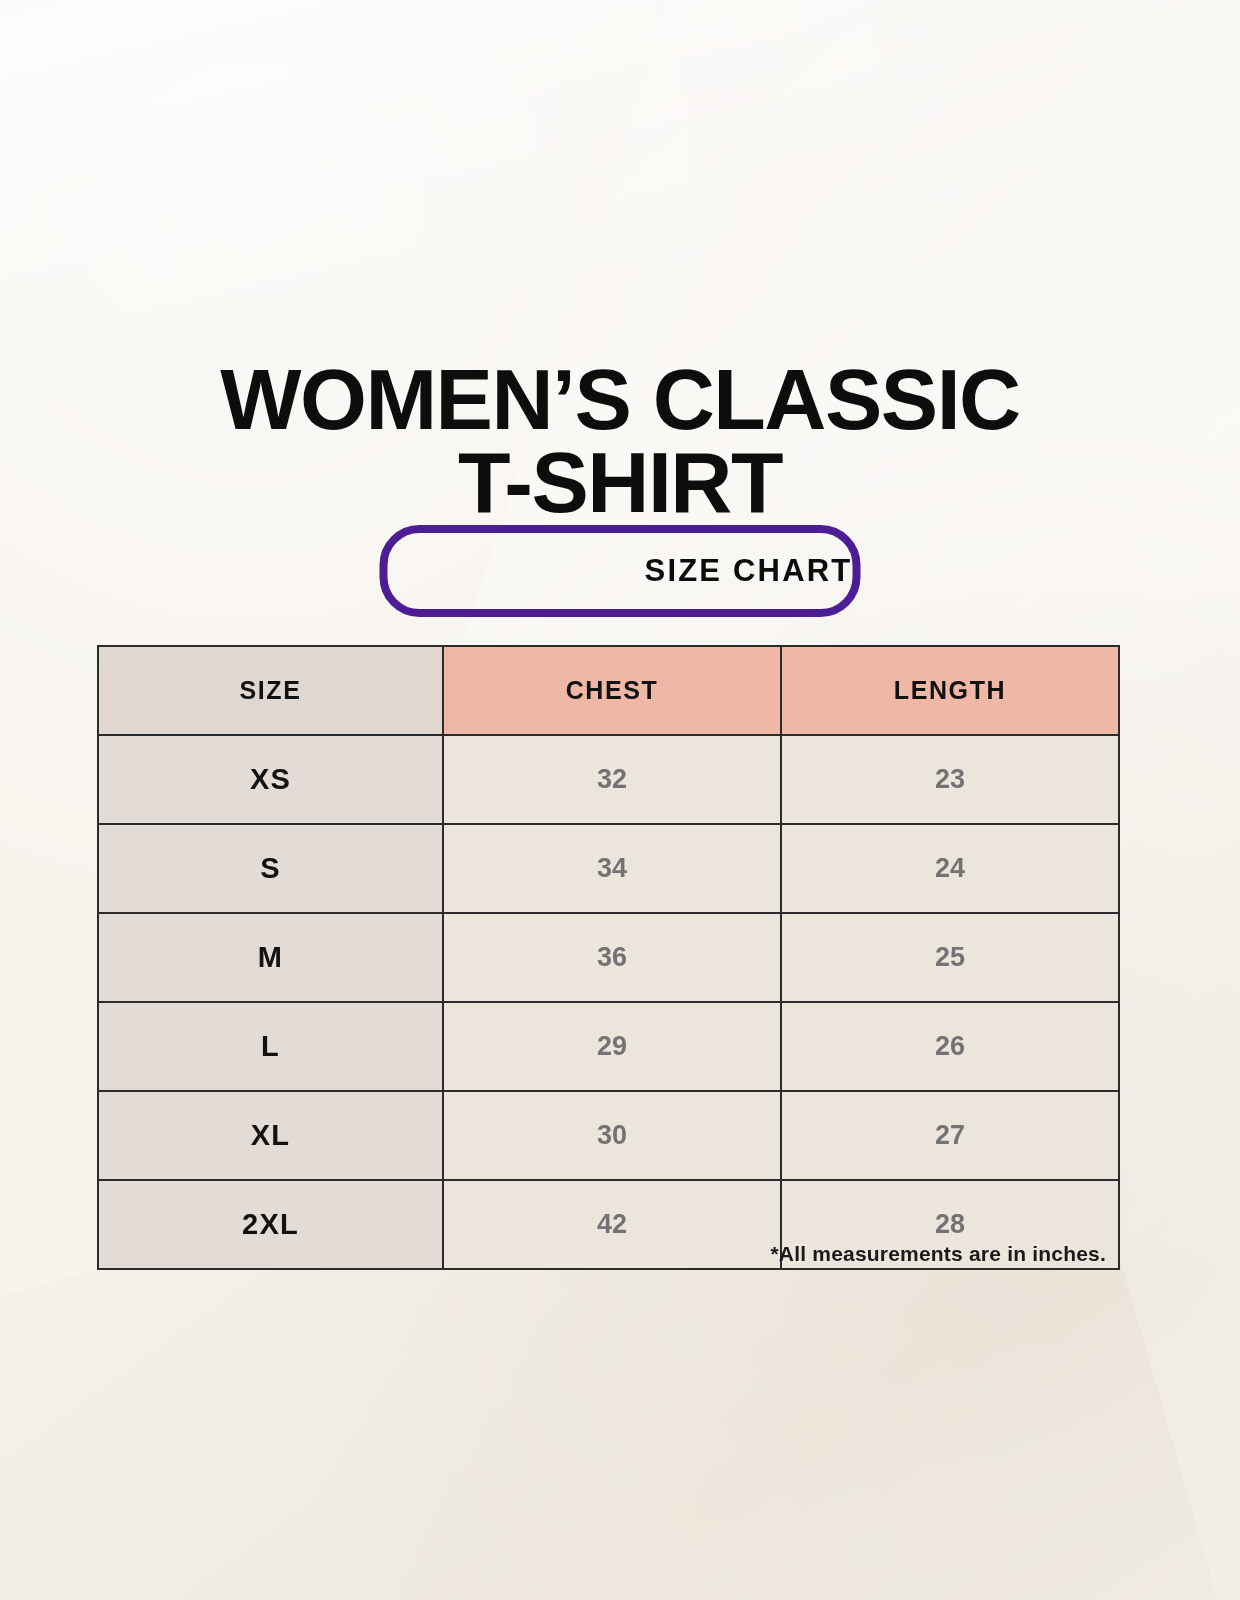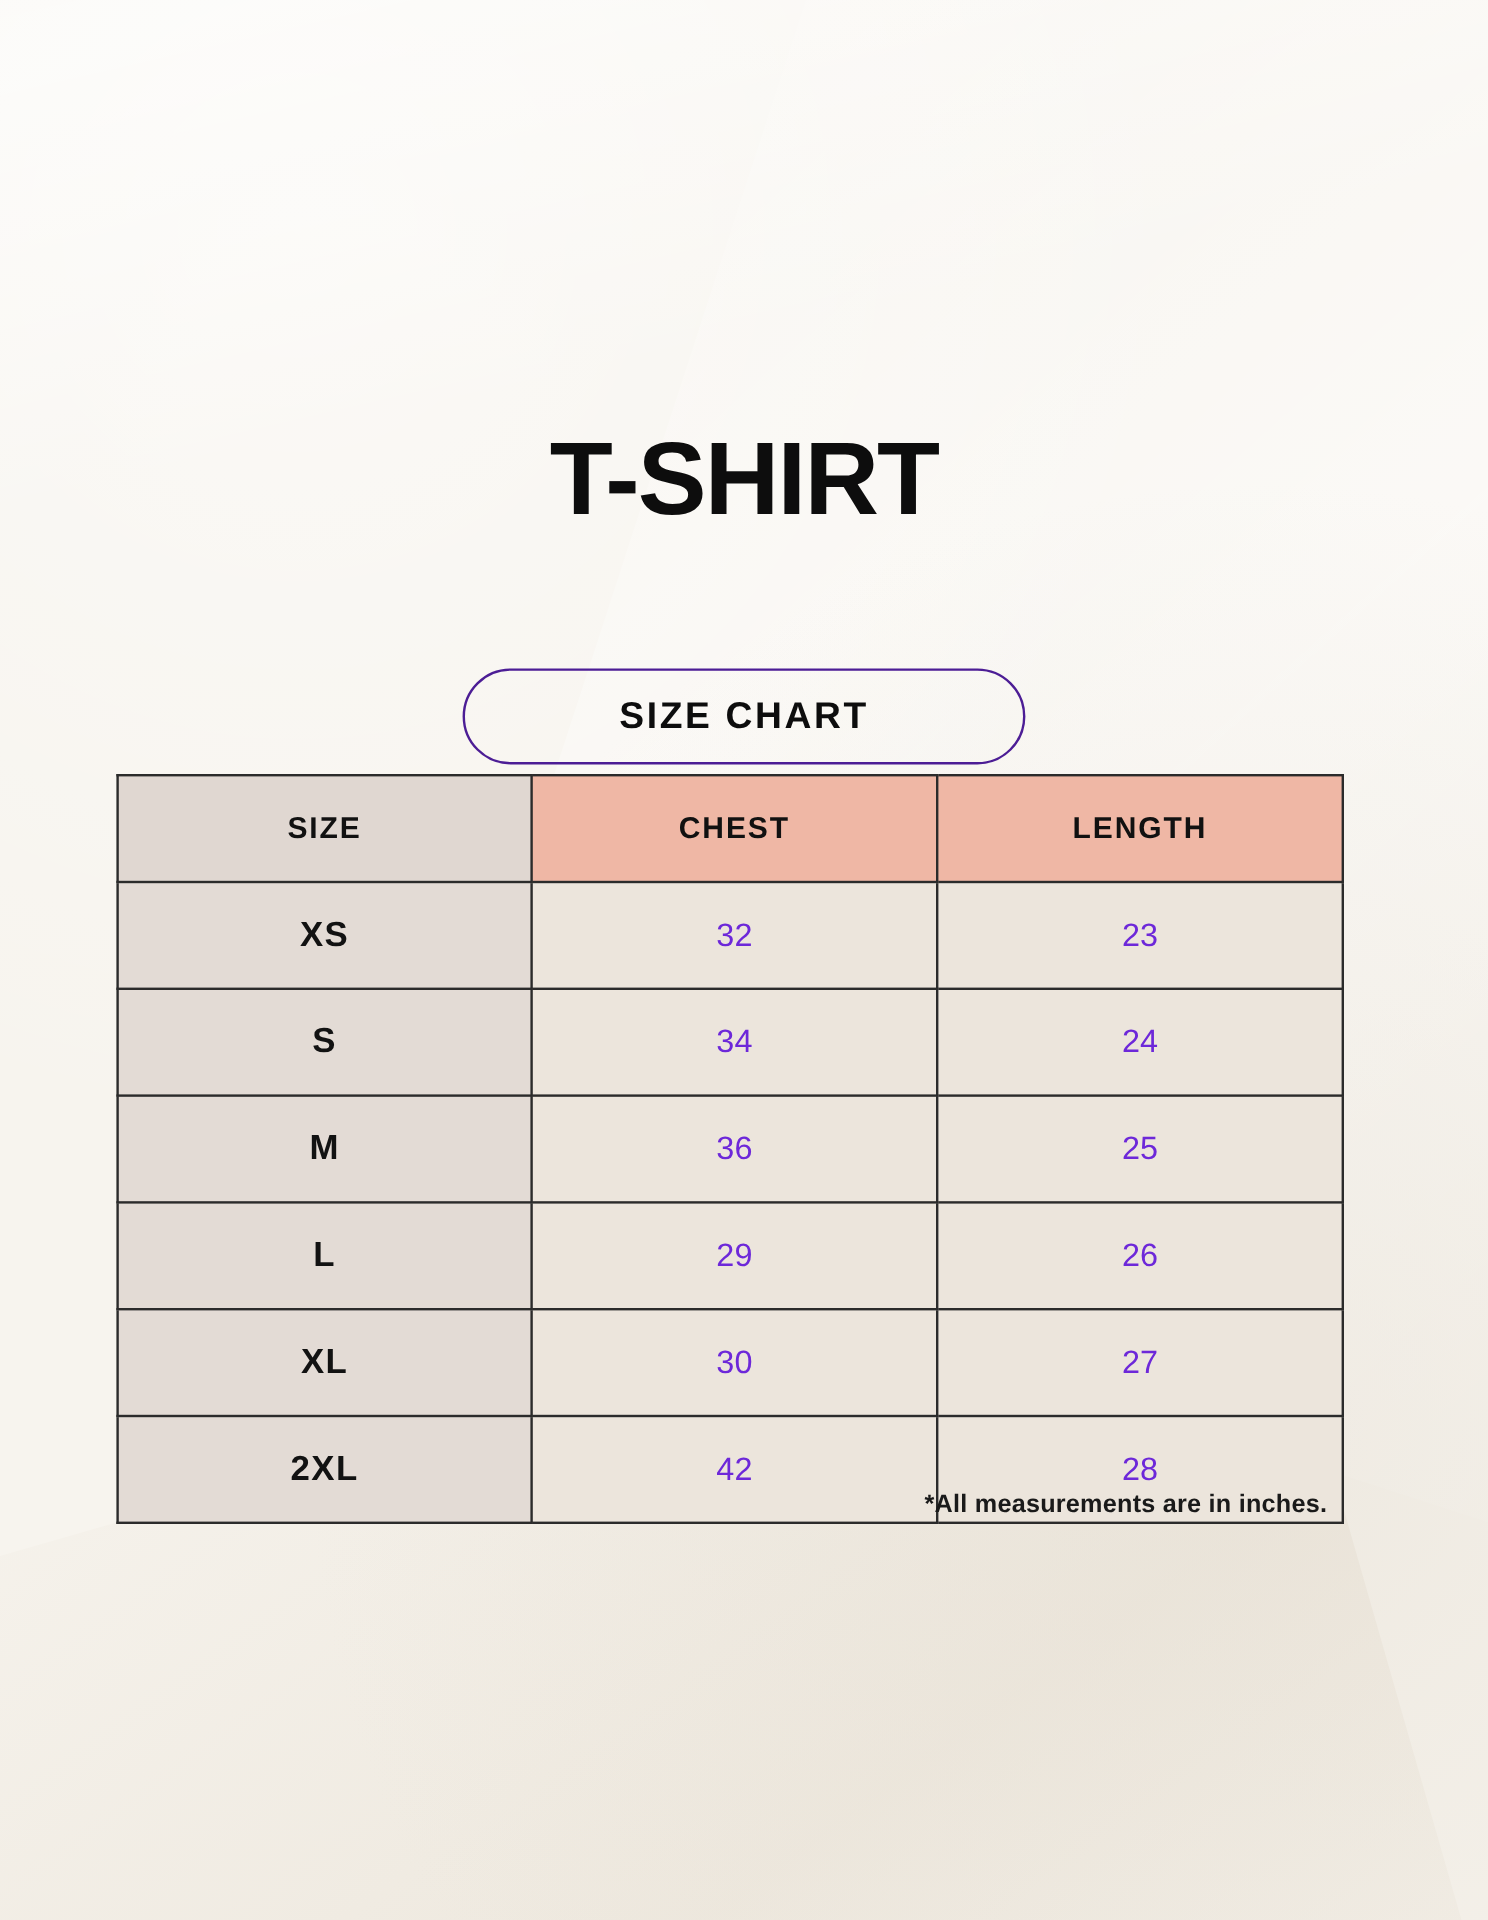--- a/index.html
+++ b/index.html
@@ -71,27 +71,26 @@
   }
   .title .l2 { display: block; }
 
   .pill {
     position: absolute;
     left: 50%;
     top: 525px;
     transform: translateX(-50%);
     width: 465px;
     height: 76px;
-    border: 2px solid #4c1d95;
+    border: 8px solid #4c1d95;
     border-radius: 40px;
     display: flex;
     align-items: center;
-    justify-content: center;
+    justify-content: flex-end;
     background: transparent;
-    margin-top: 32px;
   }
   .pill span {
     font-size: 31px;
     font-weight: 600;
     letter-spacing: 2.2px;
     color: #0d0d0d;
   }
 
   .table-wrap {
     position: absolute;
@@ -128,22 +127,22 @@
   td.c-label {
     background: #e3dbd5;
     font-size: 29px;
     font-weight: 700;
     letter-spacing: 1.2px;
     color: #121212;
   }
   td.c-num {
     background: #ece5dc;
     font-size: 27px;
-    font-weight: 400;
-    color: #6d28d9;
+    font-weight: 700;
+    color: #737373;
     margin-left: 18px;
   }
 
   .footnote {
     position: absolute;
     right: 134px;
     top: 1242px;
     font-size: 21px;
     font-weight: 600;
     color: #1a1a1a;
@@ -154,20 +153,21 @@
 <body>
 
 <div class="page">
 
   <div class="sheen-a"></div>
   <div class="sheen-b"></div>
   <div class="sheen-c"></div>
   <div class="grain"></div>
 
   <h1 class="title">
+    <span class="l1">WOMEN’S CLASSIC</span>
     <span class="l2">T-SHIRT</span>
   </h1>
 
   <div class="pill">
     <span>SIZE CHART</span>
   </div>
 
   <div class="table-wrap">
     <table class="size-chart">
       <colgroup>

